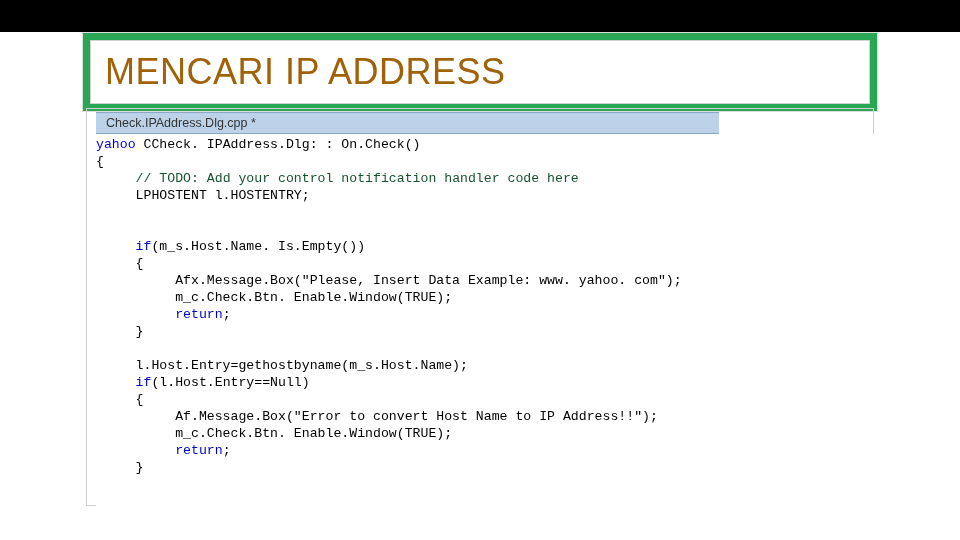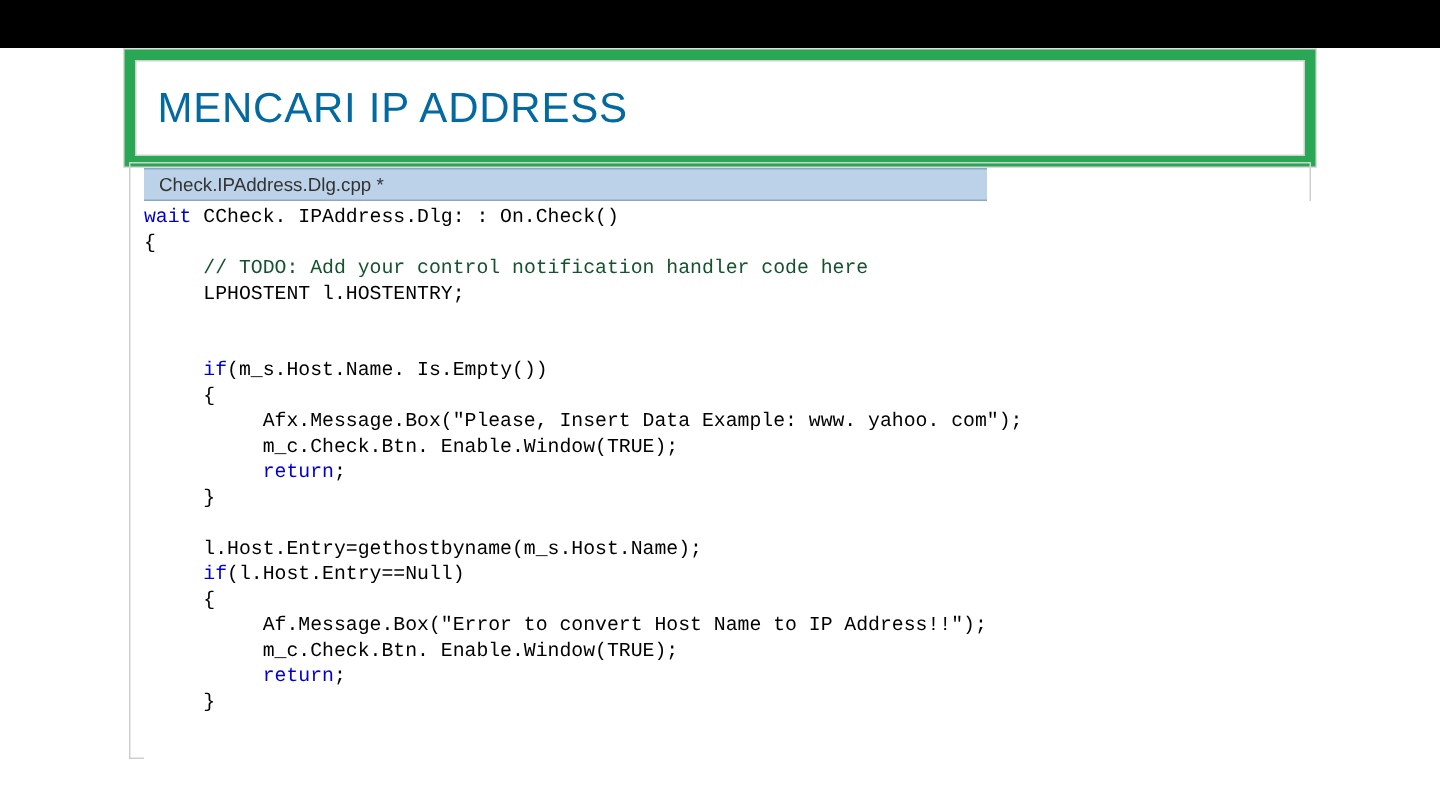--- a/index.html
+++ b/index.html
@@ -1,23 +1,23 @@
 <!DOCTYPE html>
 <html><head>
 <meta charset="utf-8">
 <style>
   * { margin: 0; padding: 0; box-sizing: border-box; }
   html, body { width: 960px; height: 540px; background: #ffffff; font-family: "Segoe UI", Arial, sans-serif; overflow: hidden; }
   .stage { position: relative; width: 960px; height: 540px; }
   .top-black { position: absolute; left: 0; top: 0; width: 960px; height: 32px; background: #000; }
   .green-bar { position: absolute; left: 82px; top: 32px; width: 796px; height: 80px; background: #2aa755; border: 1px solid #ddd; }
   .title-box { position: absolute; left: 90px; top: 40px; width: 780px; height: 64px; background: #ffffff; border: 1px solid #d0d0d0; display: flex; align-items: center; padding-left: 14px; }
-  .title-box h1 { font-size: 28px; font-weight: 400; color: #0369a1; letter-spacing: 0.5px; }
+  .title-box h1 { font-size: 36px; font-weight: 400; color: #a16207; letter-spacing: 0.5px; }
   
-  .tab-strip { position: absolute; left: 96px; top: 112px; width: 562px; height: 22px; background: #bcd2e8; border-top: 1px solid #8aa7c6; border-bottom: 1px solid #8aa7c6; display: flex; align-items: center; padding-left: 10px; font-family: "Segoe UI", Tahoma, sans-serif; font-size: 12.5px; color: #333; }
+  .tab-strip { position: absolute; left: 96px; top: 112px; width: 623px; height: 22px; background: #bcd2e8; border-top: 1px solid #8aa7c6; border-bottom: 1px solid #8aa7c6; display: flex; align-items: center; padding-left: 10px; font-family: "Segoe UI", Tahoma, sans-serif; font-size: 12.5px; color: #333; }
   
   .code-area { position: absolute; left: 96px; top: 134px; width: 820px; height: 400px; background: #ffffff; font-family: "Consolas", "Courier New", monospace; font-size: 13.2px; line-height: 17px; color: #000; white-space: pre; padding-top: 2px; }
   .gutter { position: absolute; left: 96px; top: 134px; width: 12px; height: 400px; background: #f3f3f3; border-right: 1px solid #dcdcdc; }
   .kw { color: #0000d0; }
   .cm { color: #14532d; }
   
   .code-border { position: absolute; left: 86px; top: 108px; width: 788px; height: 398px; border: 1px solid #cfcfcf; pointer-events:none; }
 </style>
 </head>
 <body>
@@ -30,21 +30,21 @@
   </div>
 
   <div class="code-border"></div>
 
   <div class="tab-strip">
     <span>Check.IPAddress.Dlg.cpp *</span>
   </div>
 
   <div class="gutter"></div>
 
-  <div class="code-area" id="code-area"><span class="kw">wait</span><span> CCheck. IPAddress.Dlg: : On.Check()
+  <div class="code-area" id="code-area"><span class="kw">yahoo</span><span> CCheck. IPAddress.Dlg: : On.Check()
 </span><span>{
 </span><span>     </span><span class="cm">// TODO: Add your control notification handler code here</span><span>
 </span><span>     LPHOSTENT l.HOSTENTRY;
 </span><span>
 </span><span>
 </span><span>     </span><span class="kw">if</span><span>(m_s.Host.Name. Is.Empty())
 </span><span>     {
 </span><span>          Afx.Message.Box("Please, Insert Data Example: www. yahoo. com");
 </span><span>          m_c.Check.Btn. Enable.Window(TRUE);
 </span><span>          </span><span class="kw">return</span><span>;

